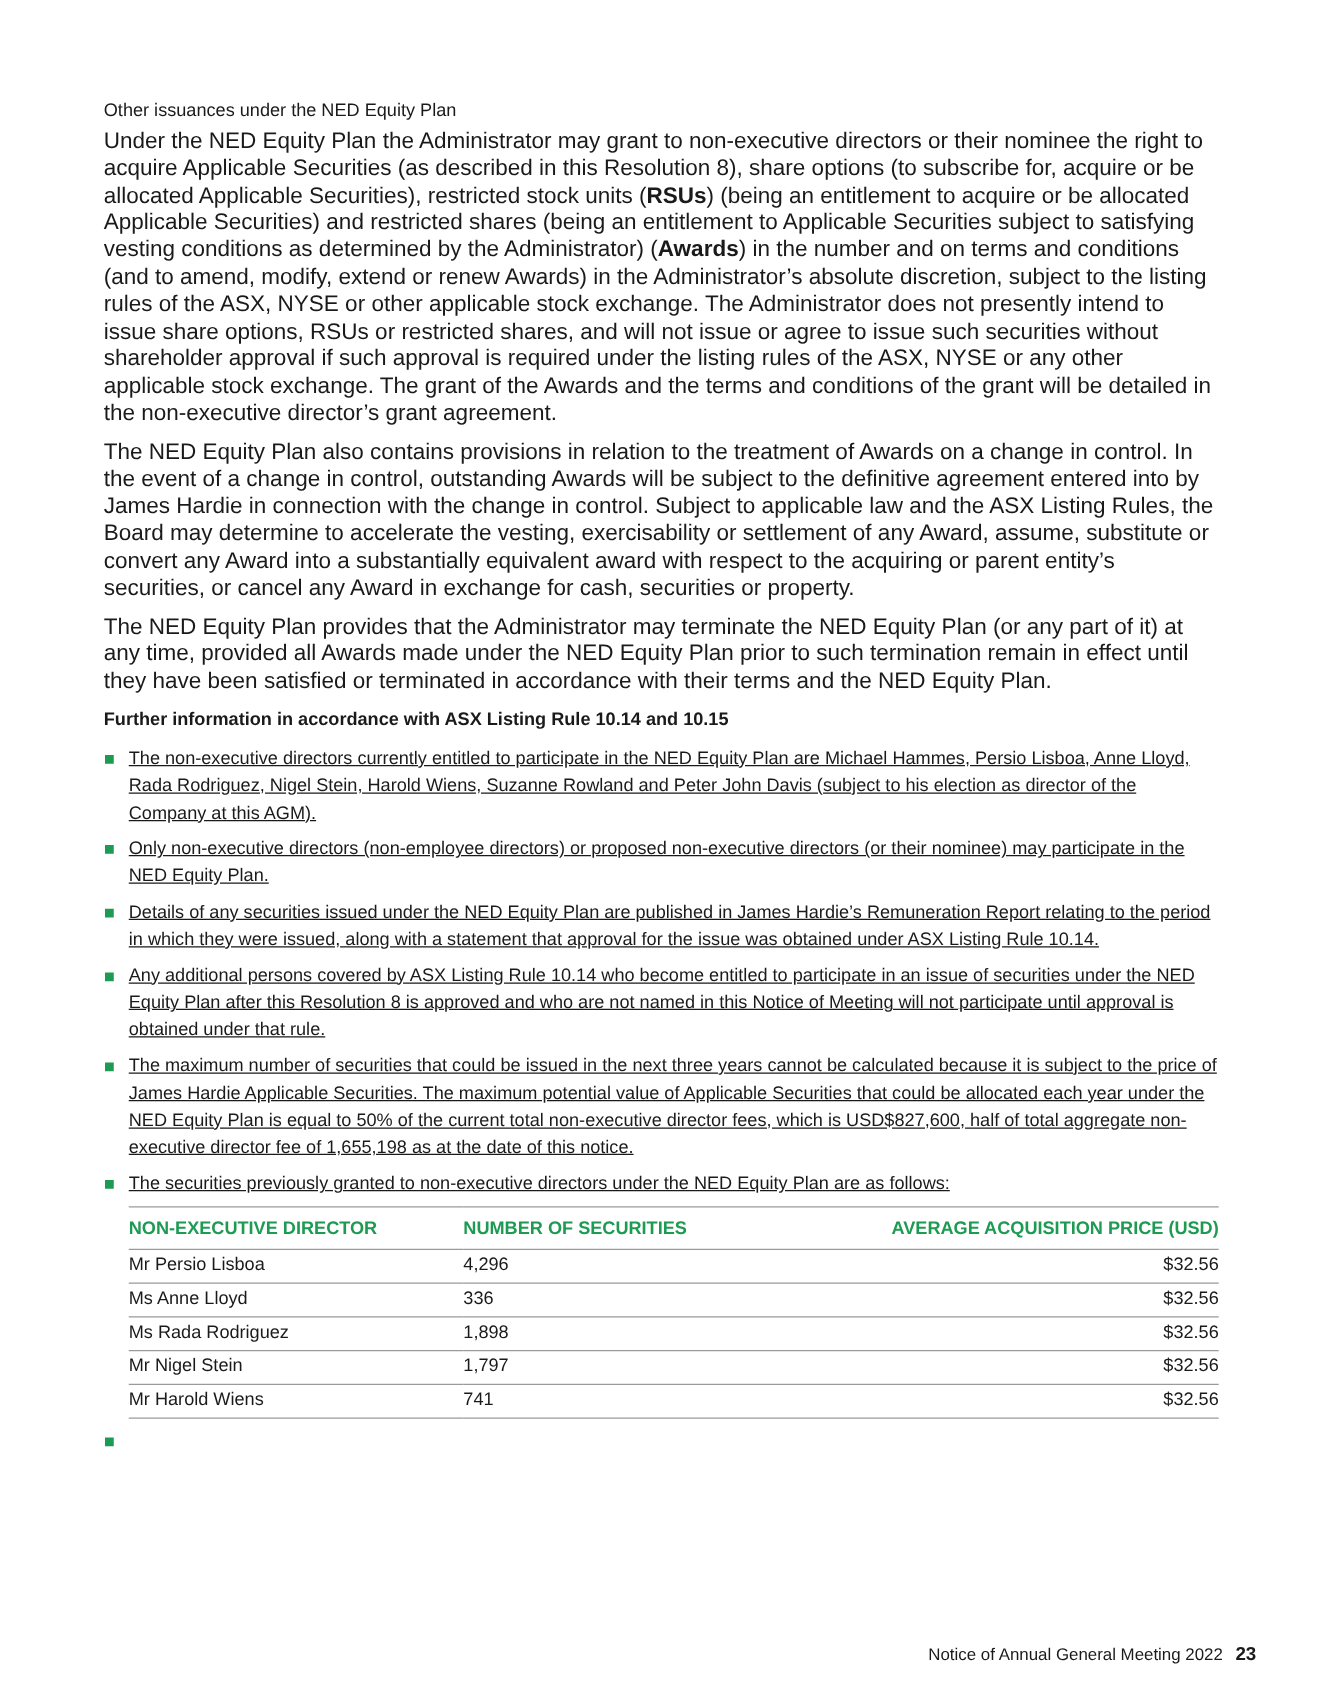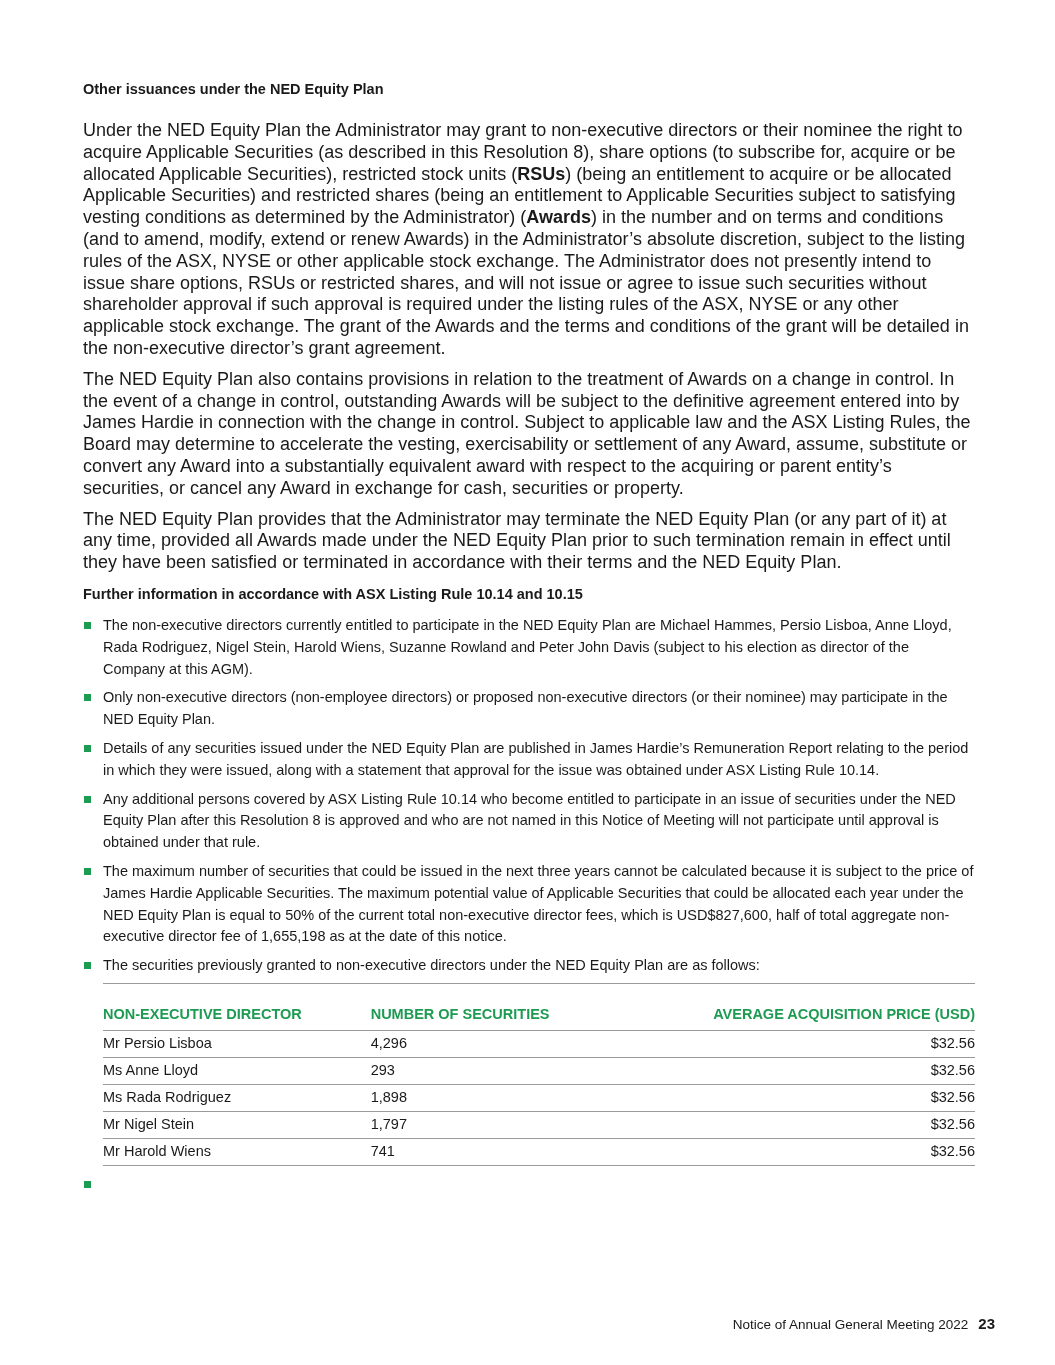--- a/index.html
+++ b/index.html
@@ -1,41 +1,41 @@
 <!DOCTYPE html>
 <html><head>
 <meta charset="utf-8">
 <style>
   html, body { margin: 0; padding: 0; background: #ffffff; }
   body {
     width: 1055px; height: 1365px; position: relative; overflow: hidden;
     font-family: "Liberation Sans", sans-serif; color: #1a1a1a;
   }
   .page { position: absolute; left: 83px; top: 78px; width: 892px; }
-  .heading { font-weight: bold; font-size: 14.5px; line-height: 22px; margin: 0 0 20px 0; }
+  .heading { font-weight: normal; font-size: 14.5px; line-height: 22px; margin: 0 0 2px 0; }
   .para { font-size: 18px; line-height: 21.8px; margin: 0 0 9px 0; }
   .para b { font-weight: bold; }
   .subheading { font-weight: bold; font-size: 14.5px; line-height: 22px; margin: 4px 0 10px 0; }
-  ul.bullets { list-style: none; padding: 0; margin: 0; }
+  ul.bullets { list-style: none; padding: 0; margin: 0; text-decoration: underline; }
   ul.bullets li { position: relative; padding-left: 20px; font-size: 14.5px; line-height: 21.8px; margin-bottom: 7px; }
   ul.bullets li .bullet {
     position: absolute; left: 1px; top: 7px; width: 7px; height: 7px; background: #1d9b52;
   }
   table.sec { width: 872px; margin-left: 20px; border-collapse: collapse; margin-top: 6px; margin-bottom: 8px; }
   table.sec th {
     color: #1d9b52; font-weight: bold; font-size: 14.5px; text-align: left;
-    padding: 22px 0 8px 0; border-top: 1px solid #9a9a9a; border-bottom: 1px solid #9a9a9a;
+    padding: 9px 0 8px 0; border-top: 1px solid #9a9a9a; border-bottom: 1px solid #9a9a9a;
     white-space: nowrap;
   }
   table.sec th.num, table.sec td.num { text-align: left; }
   table.sec td {
     font-size: 14.5px; padding: 4px 0 6px 0; border-bottom: 1px solid #9a9a9a; height: 16px;
   }
   table.sec td.price, table.sec th.price { text-align: right; padding-left: 8px; }
-  .footer { position: absolute; right: 60px; top: 1315px; font-size: 13.5px; text-align: right; }
+  .footer { position: absolute; right: 50px; top: 1315px; font-size: 13.5px; text-align: right; }
   .footer .pg { font-weight: bold; font-size: 15px; margin-left: 10px; }
 </style>
 </head>
 <body>
 
 <div class="page">
   <div class="heading">Other issuances under the NED Equity Plan</div>
   <p class="para"><span>Under the NED Equity Plan the Administrator may grant to non-executive directors or their nominee the right to acquire Applicable Securities (as described in this Resolution 8), share options (to subscribe for, acquire or be allocated Applicable Securities), restricted stock units (</span><b>RSUs</b><span>) (being an entitlement to acquire or be allocated Applicable Securities) and restricted shares (being an entitlement to Applicable Securities subject to satisfying vesting conditions as determined by the Administrator) (</span><b>Awards</b><span>) in the number and on terms and conditions (and to amend, modify, extend or renew Awards) in the Administrator’s absolute discretion, subject to the listing rules of the ASX, NYSE or other applicable stock exchange. The Administrator does not presently intend to issue share options, RSUs or restricted shares, and will not issue or agree to issue such securities without shareholder approval if such approval is required under the listing rules of the ASX, NYSE or any other applicable stock exchange. The grant of the Awards and the terms and conditions of the grant will be detailed in the non-executive director’s grant agreement.</span></p>
   <p class="para">The NED Equity Plan also contains provisions in relation to the treatment of Awards on a change in control. In the event of a change in control, outstanding Awards will be subject to the definitive agreement entered into by James Hardie in connection with the change in control. Subject to applicable law and the ASX Listing Rules, the Board may determine to accelerate the vesting, exercisability or settlement of any Award, assume, substitute or convert any Award into a substantially equivalent award with respect to the acquiring or parent entity’s securities, or cancel any Award in exchange for cash, securities or property.</p>
   <p class="para">The NED Equity Plan provides that the Administrator may terminate the NED Equity Plan (or any part of it) at any time, provided all Awards made under the NED Equity Plan prior to such termination remain in effect until they have been satisfied or terminated in accordance with their terms and the NED Equity Plan.</p>
@@ -60,21 +60,21 @@
       </tr>
     </thead>
     <tbody>
       <tr>
         <td>Mr Persio Lisboa</td>
         <td class="num">4,296</td>
         <td class="price">$32.56</td>
       </tr>
       <tr>
         <td>Ms Anne Lloyd</td>
-        <td class="num">293</td>
+        <td class="num">336</td>
         <td class="price">$32.56</td>
       </tr>
       <tr>
         <td>Ms Rada Rodriguez</td>
         <td class="num">1,898</td>
         <td class="price">$32.56</td>
       </tr>
       <tr>
         <td>Mr Nigel Stein</td>
         <td class="num">1,797</td>

